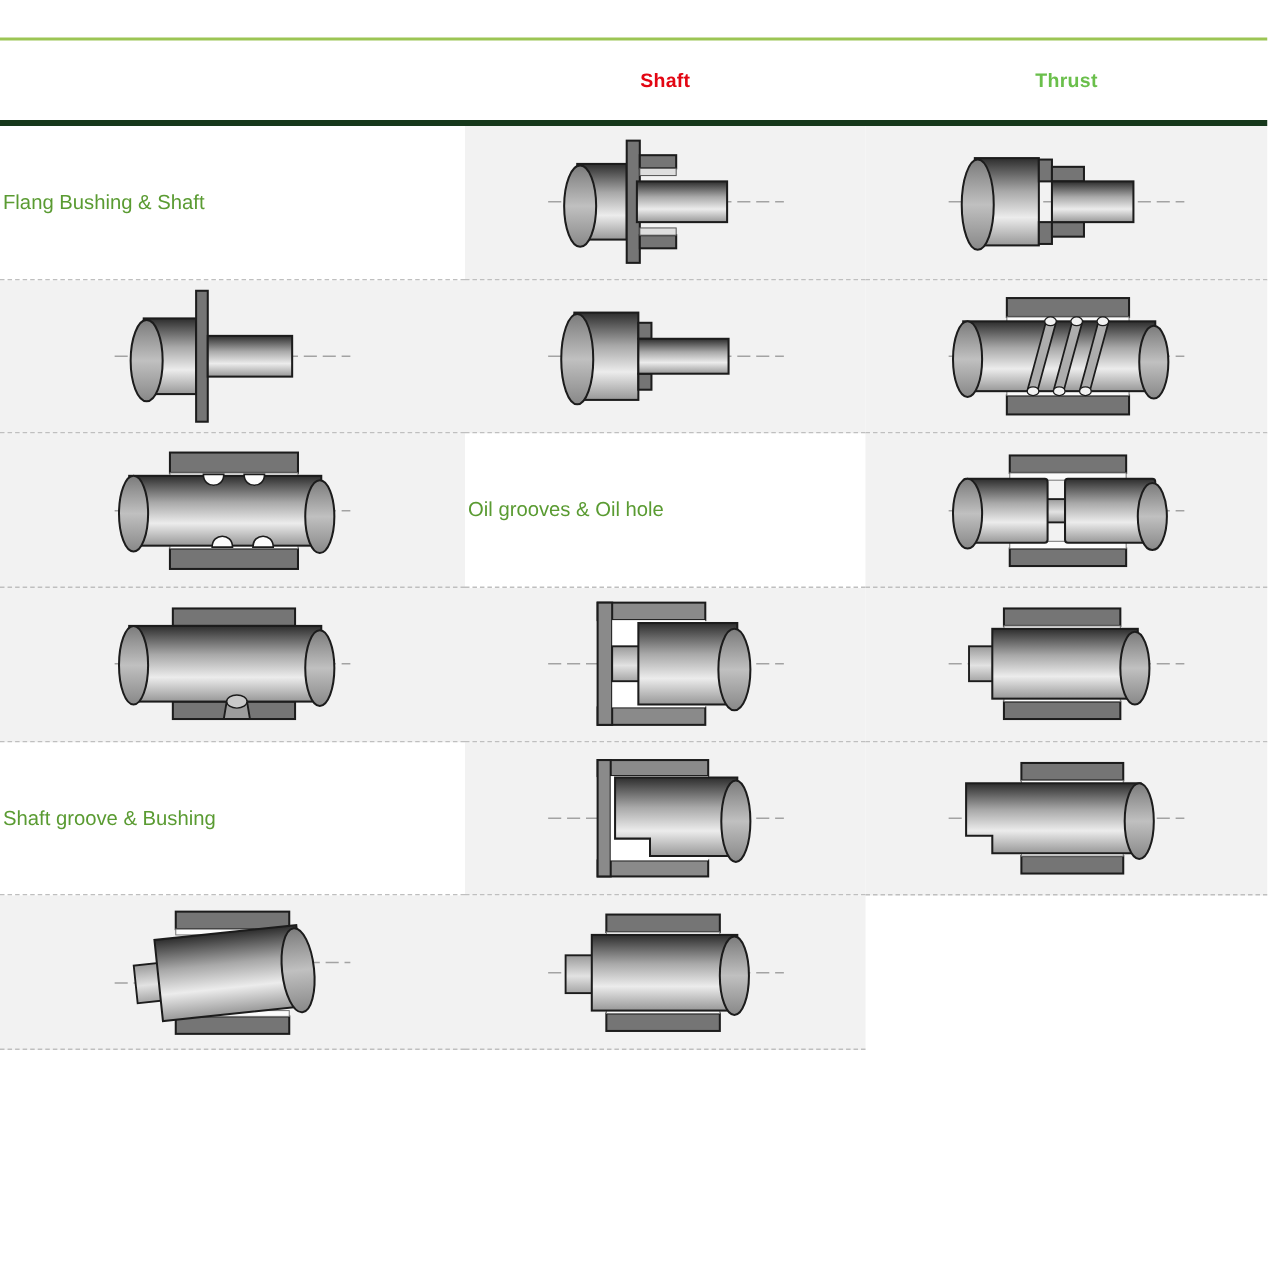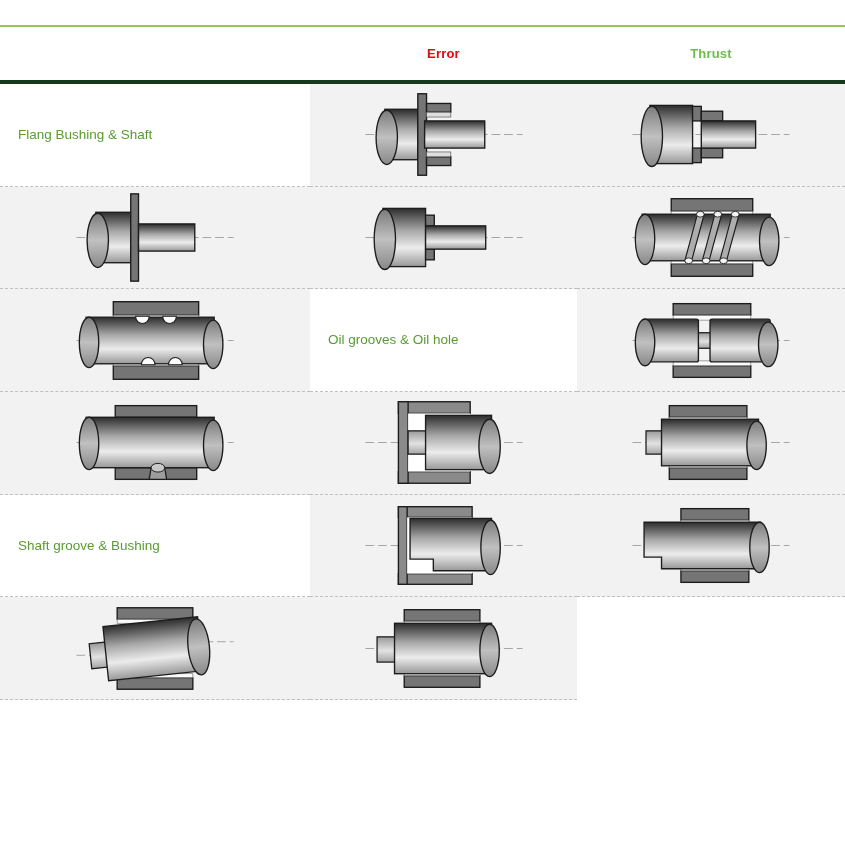--- a/index.html
+++ b/index.html
@@ -16,21 +16,21 @@
   .head-label{text-align:center;font-weight:bold;font-size:13px;letter-spacing:.2px;}
   .head-error{color:#e30613;}
   .head-correct{color:#6abf4b;}
   .thickline{position:absolute;top:80px;left:0;width:845px;height:4px;background:#16381b;}
   .table{
     position:absolute;top:84px;left:0;width:845px;
     display:grid;grid-template-columns:310px 267px 268px;grid-auto-rows:102.7px;
   }
   .cell{border-bottom:1px dashed #bfbfbf;box-sizing:border-box;}
   .label-cell{
-    background:#ffffff;display:flex;align-items:center;padding-left:18px;
+    background:#ffffff;display:flex;align-items:center;padding-left:2px;
     color:#5a9b32;font-size:13.5px;line-height:1.18;white-space:pre-line;
   }
   .diagram-cell{background:#f2f2f2;display:flex;align-items:center;justify-content:center;}
   svg{display:block;}
 </style>
 </head>
 <body>
 
 <svg width="0" height="0" style="position:absolute" aria-hidden="true">
   <defs>
@@ -50,21 +50,21 @@
       <stop offset="0.55" stop-color="#e2e2e2"></stop>
       <stop offset="1" stop-color="#a5a5a5"></stop>
     </linearGradient>
   </defs>
 </svg>
 
 <div class="topline"></div>
 
 <div class="header-row">
   <div></div>
-  <div class="head-label head-error">Error</div>
+  <div class="head-label head-error">Shaft</div>
   <div class="head-label head-correct">Thrust</div>
 </div>
 
 <div class="thickline"></div>
 
 <div class="table">
 
   <div class="cell label-cell">Flang Bushing &amp; Shaft</div>
   <div class="cell diagram-cell">
     <svg width="170" height="97" viewBox="0 0 170 100">

